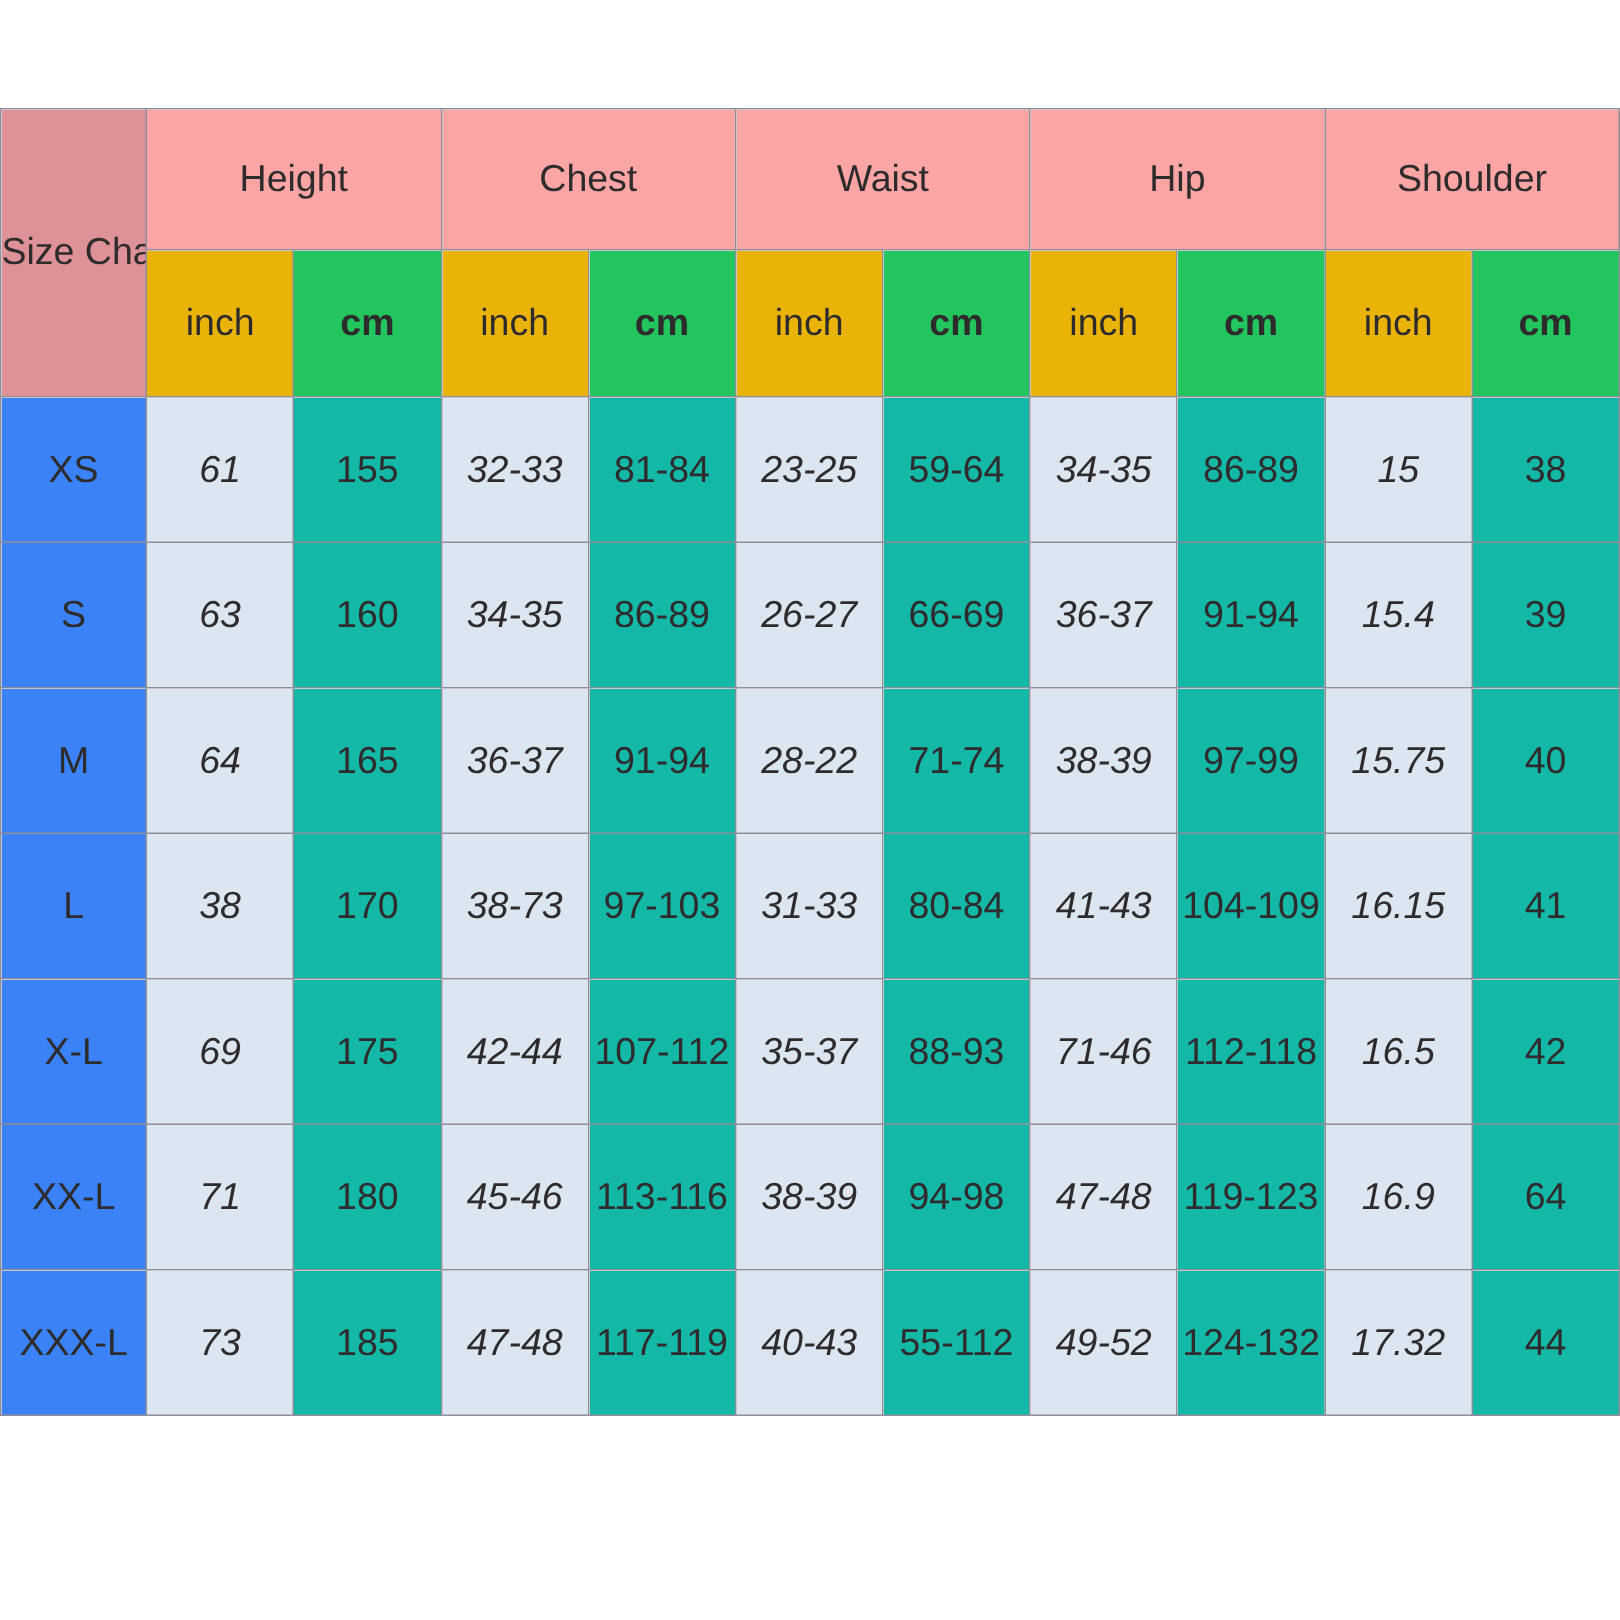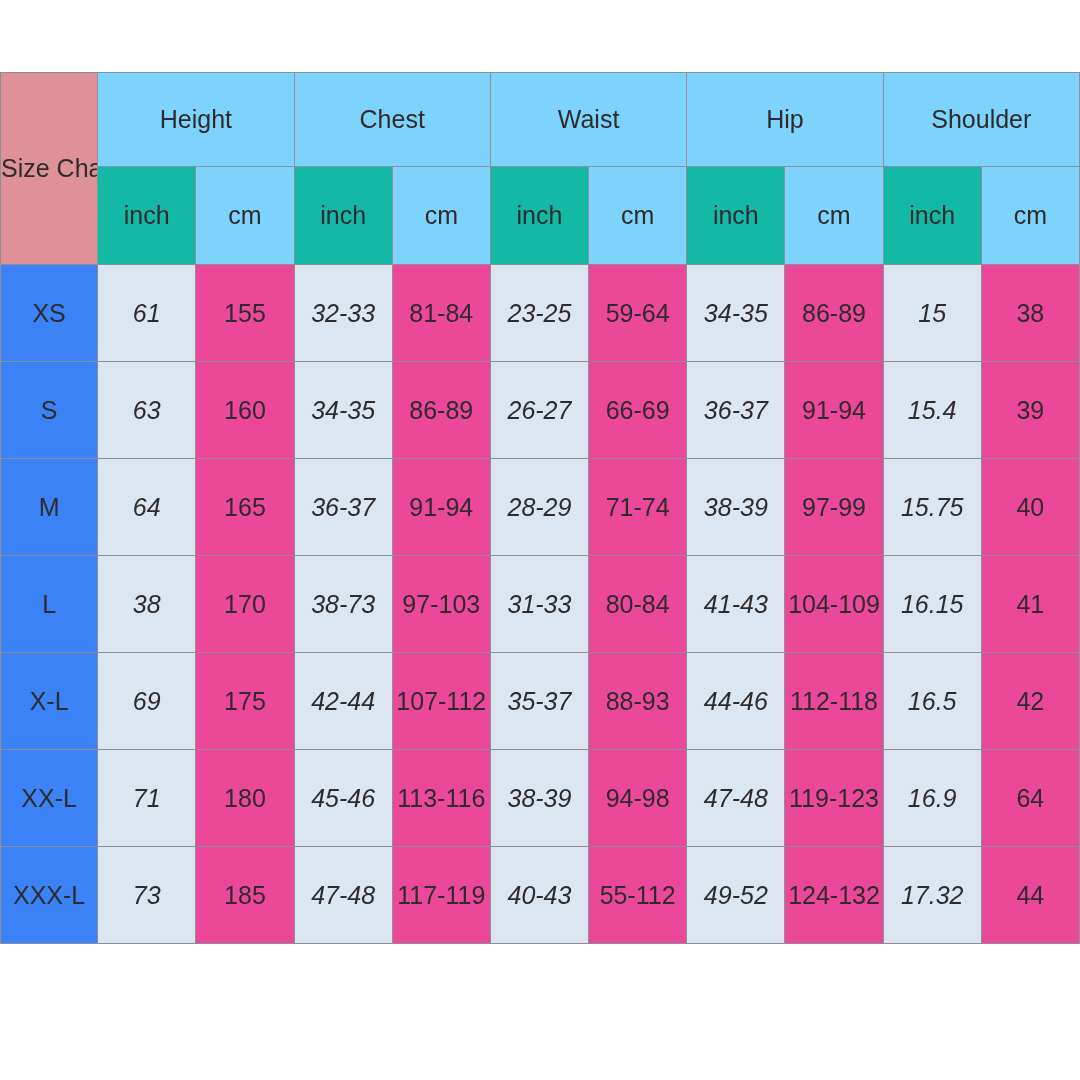--- a/index.html
+++ b/index.html
@@ -45,41 +45,42 @@
   col.c-data   { width: 98px; }
 
   
   .fill-size-header {
     background: #de9197;
     font-size: 27px;
     line-height: 1.25;
     white-space: normal;
   }
   .fill-group-header {
-    background: #7dd3fc;
+    background: #fca5a5;
     font-size: 27px;
   }
   .fill-unit-inch {
-    background: #14b8a6;
+    background: #eab308;
     font-size: 25px;
   }
   .fill-unit-cm {
-    background: #7dd3fc;
+    background: #22c55e;
     font-size: 25px;
+    font-weight: bold;
   }
   .fill-size-label {
     background: #3b82f6;
     font-size: 27px;
   }
   .fill-blue {
     background: #dce6f0;
     font-style: italic;
   }
   .fill-pink {
-    background: #ec4899;
+    background: #14b8a6;
   }
 
   
   tr.group-header-row td { height: 93px; }
   tr.unit-header-row  td { height: 97px; }
   tr.data-row td        { height: 96px; }
 </style>
 </head>
 <body>
 
@@ -152,21 +153,21 @@
           <td class="fill-pink">91-94</td>
           <td class="fill-blue">15.4</td>
           <td class="fill-pink">39</td>
         </tr>
         <tr class="data-row">
           <td class="fill-size-label">M</td>
           <td class="fill-blue">64</td>
           <td class="fill-pink">165</td>
           <td class="fill-blue">36-37</td>
           <td class="fill-pink">91-94</td>
-          <td class="fill-blue">28-29</td>
+          <td class="fill-blue">28-22</td>
           <td class="fill-pink">71-74</td>
           <td class="fill-blue">38-39</td>
           <td class="fill-pink">97-99</td>
           <td class="fill-blue">15.75</td>
           <td class="fill-pink">40</td>
         </tr>
         <tr class="data-row">
           <td class="fill-size-label">L</td>
           <td class="fill-blue">38</td>
           <td class="fill-pink">170</td>
@@ -180,21 +181,21 @@
           <td class="fill-pink">41</td>
         </tr>
         <tr class="data-row">
           <td class="fill-size-label">X-L</td>
           <td class="fill-blue">69</td>
           <td class="fill-pink">175</td>
           <td class="fill-blue">42-44</td>
           <td class="fill-pink">107-112</td>
           <td class="fill-blue">35-37</td>
           <td class="fill-pink">88-93</td>
-          <td class="fill-blue">44-46</td>
+          <td class="fill-blue">71-46</td>
           <td class="fill-pink">112-118</td>
           <td class="fill-blue">16.5</td>
           <td class="fill-pink">42</td>
         </tr>
         <tr class="data-row">
           <td class="fill-size-label">XX-L</td>
           <td class="fill-blue">71</td>
           <td class="fill-pink">180</td>
           <td class="fill-blue">45-46</td>
           <td class="fill-pink">113-116</td>

